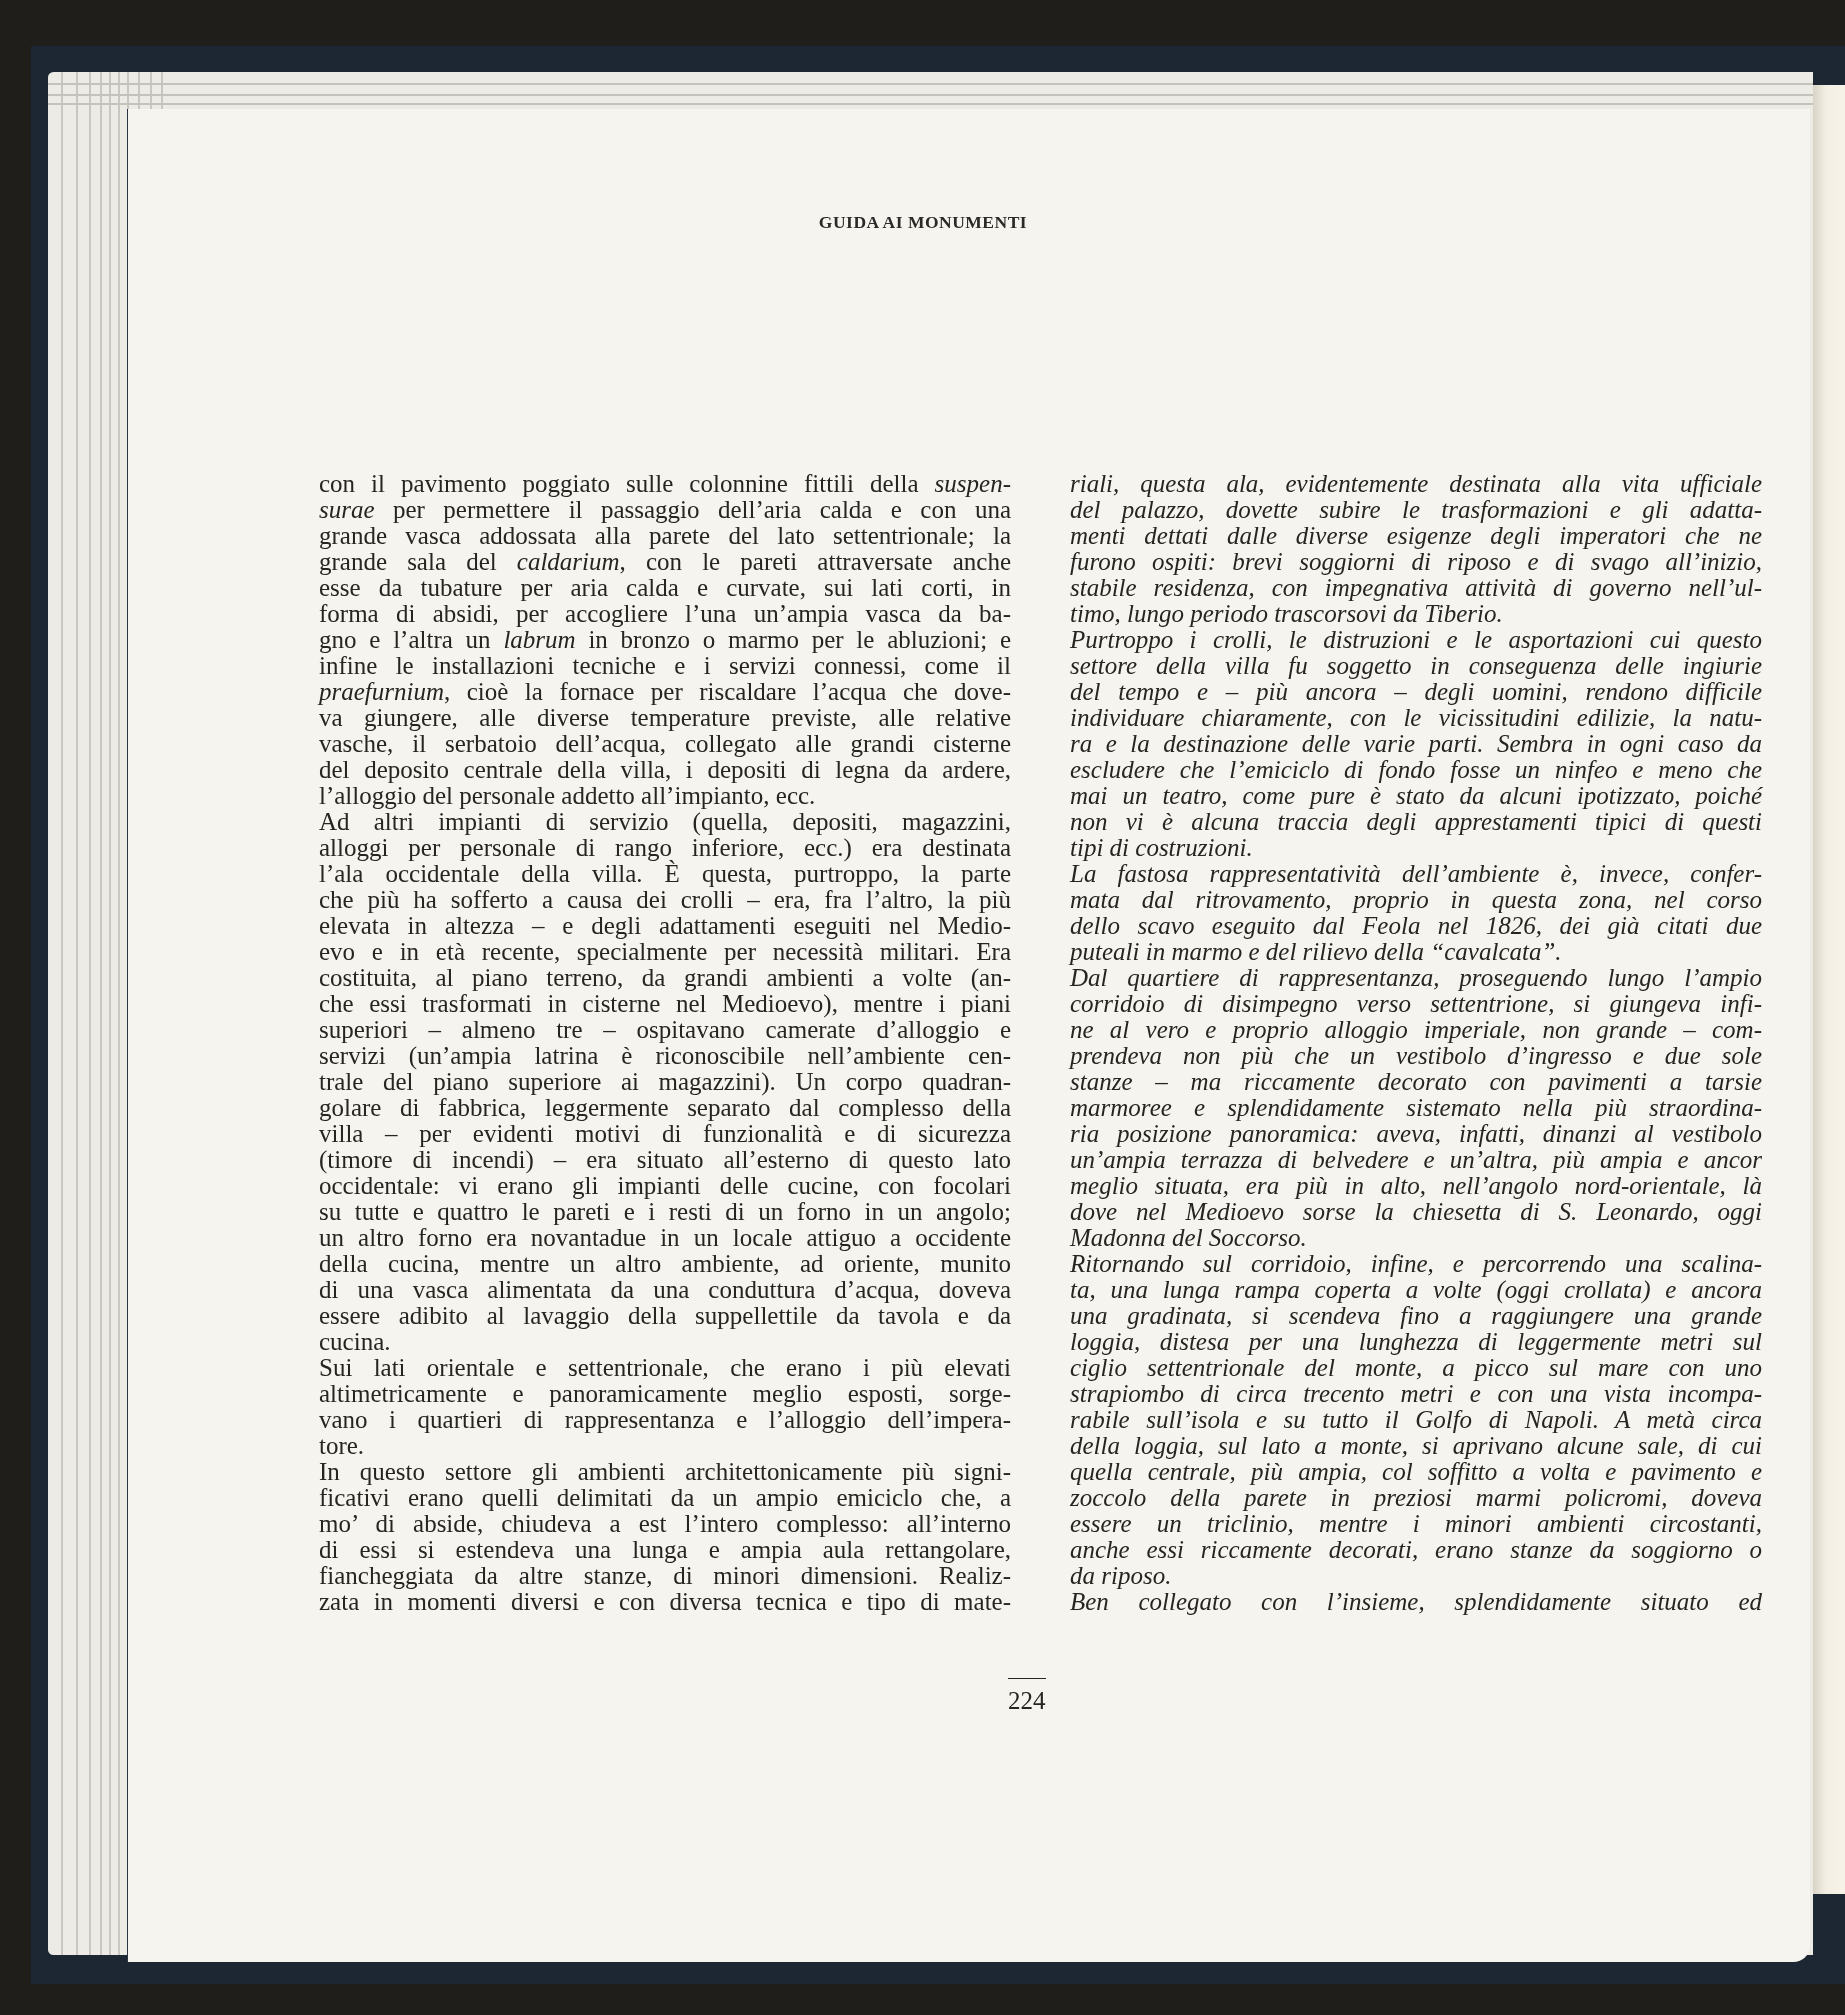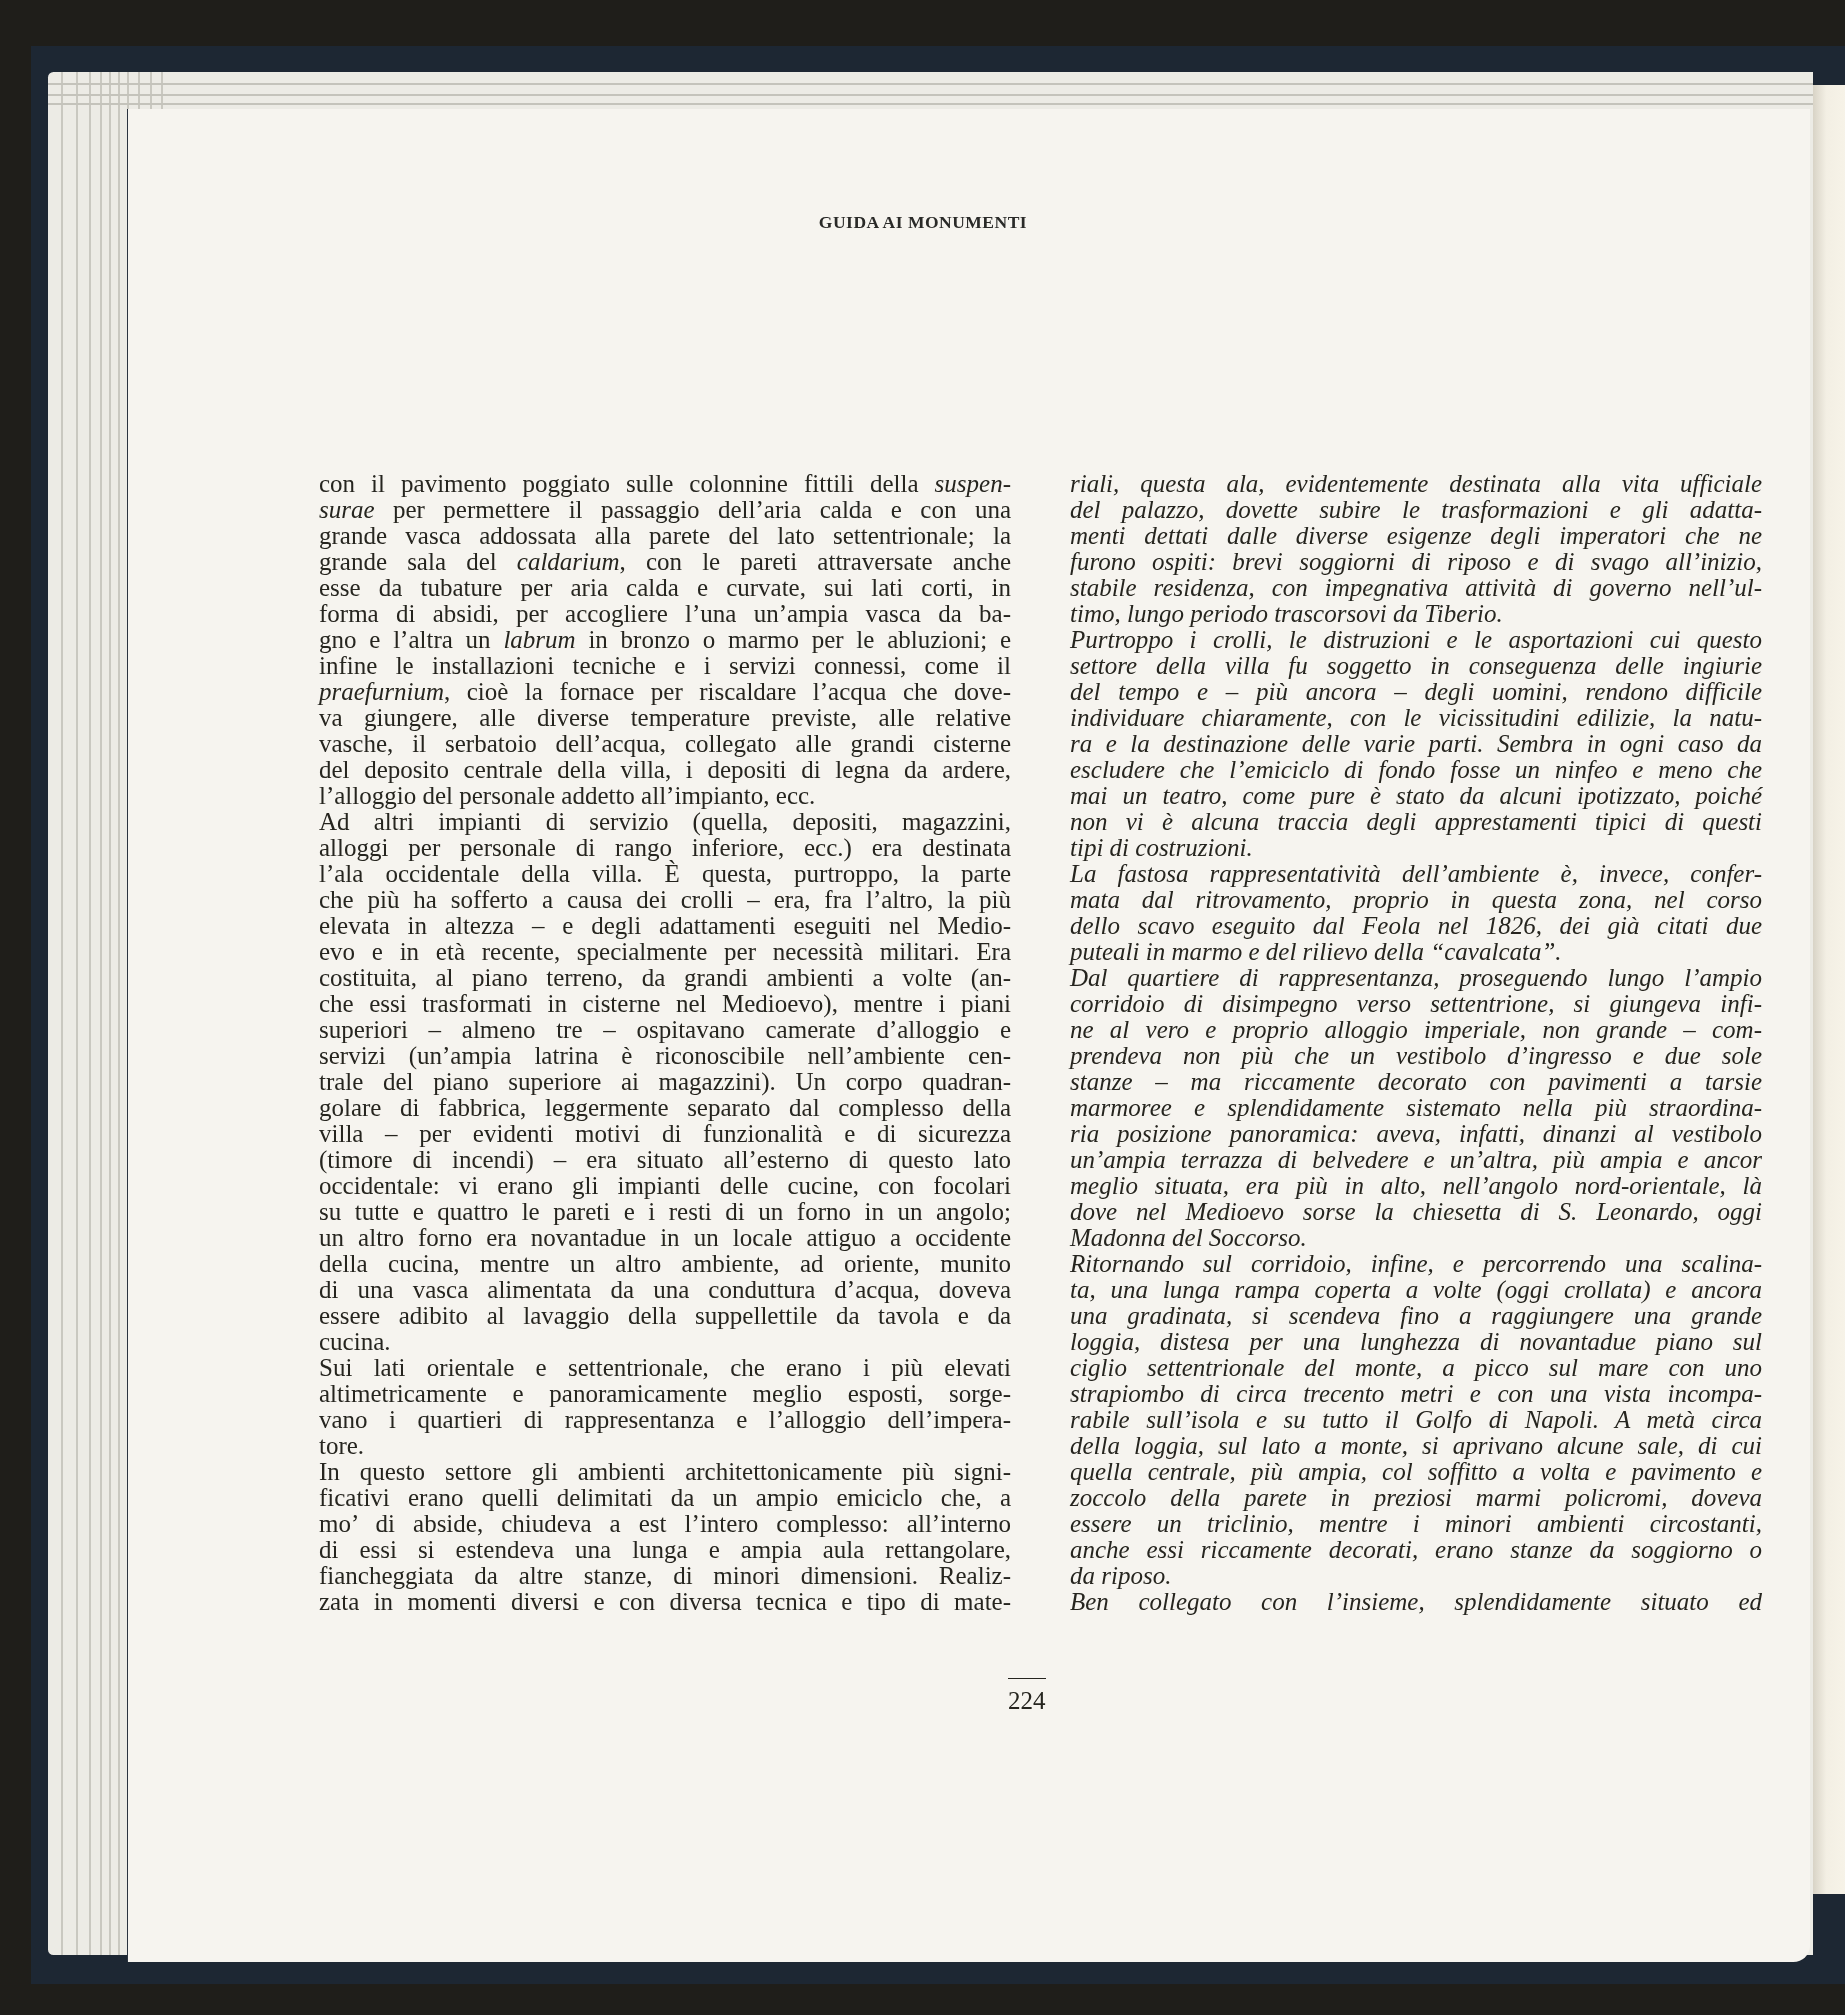--- a/index.html
+++ b/index.html
@@ -151,21 +151,21 @@
     <span class="line">stanze – ma riccamente decorato con pavimenti a tarsie</span>
     <span class="line">marmoree e splendidamente sistemato nella più straordina-</span>
     <span class="line">ria posizione panoramica: aveva, infatti, dinanzi al vestibolo</span>
     <span class="line">un’ampia terrazza di belvedere e un’altra, più ampia e ancor</span>
     <span class="line">meglio situata, era più in alto, nell’angolo nord-orientale, là</span>
     <span class="line">dove nel Medioevo sorse la chiesetta di S. Leonardo, oggi</span>
     <span class="line last">Madonna del Soccorso.</span>
     <span class="line">Ritornando sul corridoio, infine, e percorrendo una scalina-</span>
     <span class="line">ta, una lunga rampa coperta a volte (oggi crollata) e ancora</span>
     <span class="line">una gradinata, si scendeva fino a raggiungere una grande</span>
-    <span class="line">loggia, distesa per una lunghezza di novantadue piano sul</span>
+    <span class="line">loggia, distesa per una lunghezza di leggermente metri sul</span>
     <span class="line">ciglio settentrionale del monte, a picco sul mare con uno</span>
     <span class="line">strapiombo di circa trecento metri e con una vista incompa-</span>
     <span class="line">rabile sull’isola e su tutto il Golfo di Napoli. A metà circa</span>
     <span class="line">della loggia, sul lato a monte, si aprivano alcune sale, di cui</span>
     <span class="line">quella centrale, più ampia, col soffitto a volta e pavimento e</span>
     <span class="line">zoccolo della parete in preziosi marmi policromi, doveva</span>
     <span class="line">essere un triclinio, mentre i minori ambienti circostanti,</span>
     <span class="line">anche essi riccamente decorati, erano stanze da soggiorno o</span>
     <span class="line last">da riposo.</span>
     <span class="line">Ben collegato con l’insieme, splendidamente situato ed</span>

